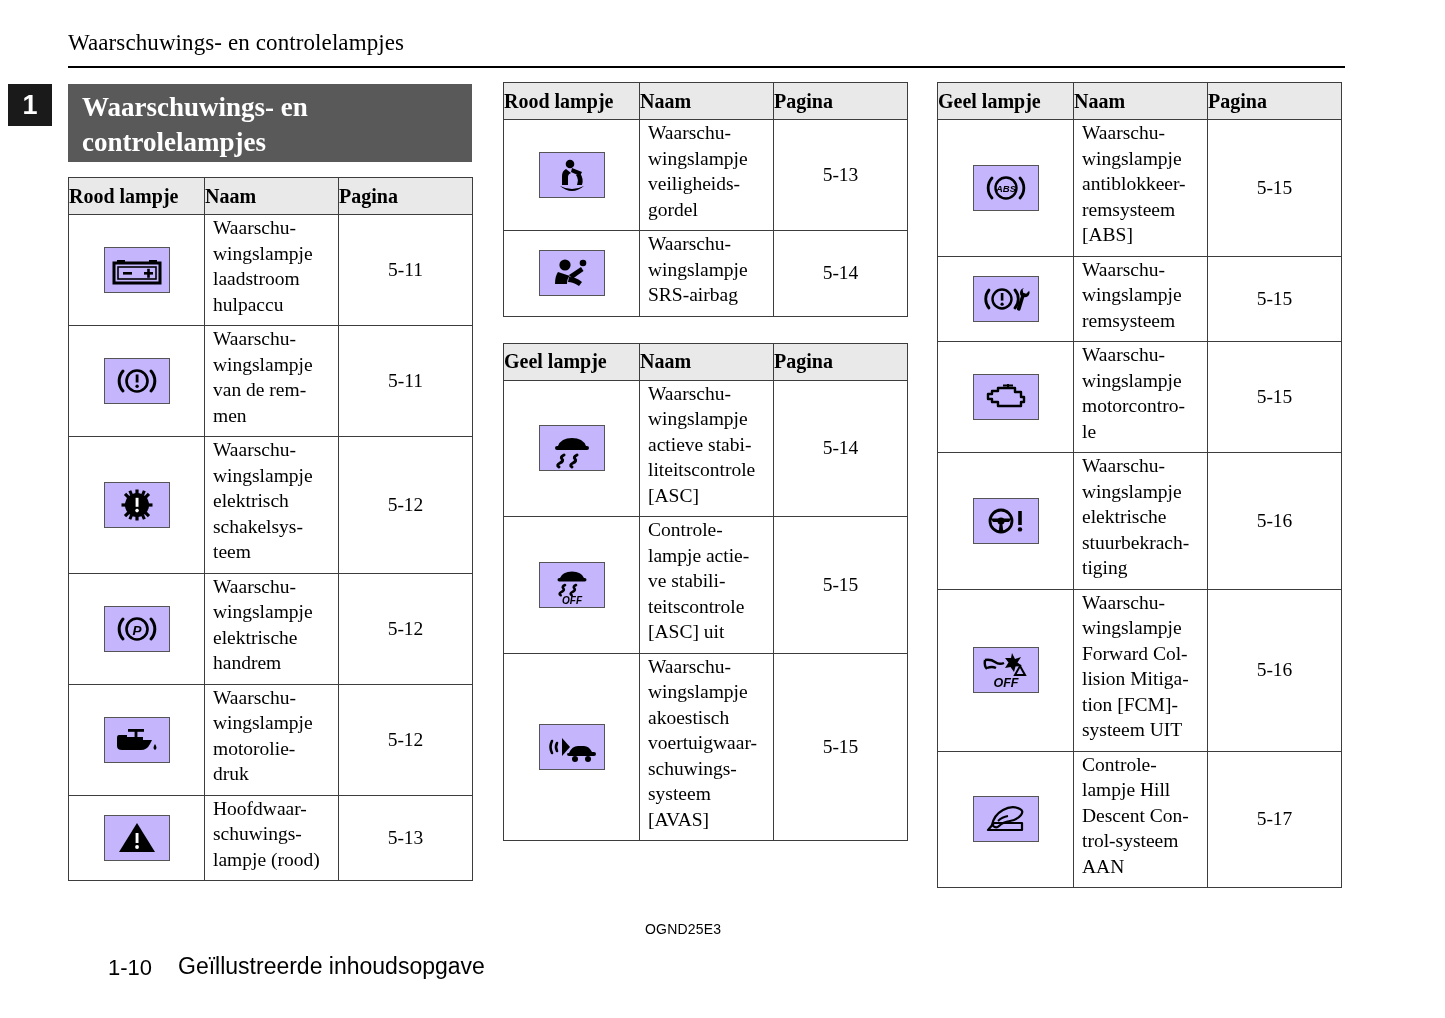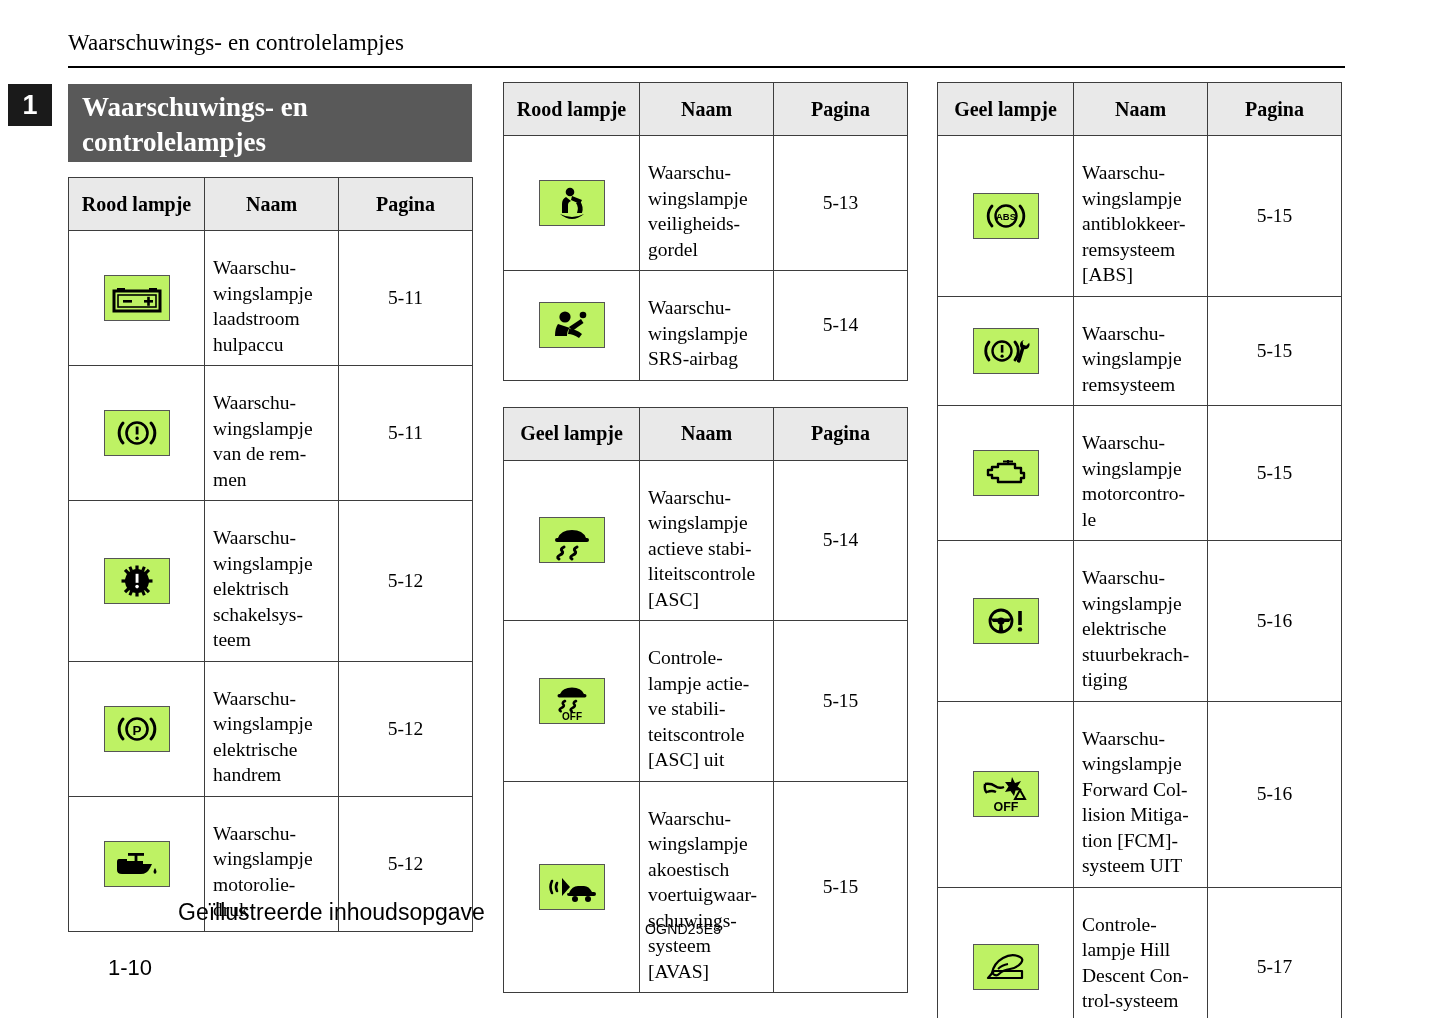--- a/index.html
+++ b/index.html
@@ -84,71 +84,72 @@
   }
   table.lamp-table th,
   table.lamp-table td {
     border: 1.6px solid #3d3d3d;
   }
   table.lamp-table th {
     background: #e9e9e9;
     font-weight: bold;
     font-size: 20px;
     height: 36px;
-    padding: 8px 0;
-    text-align: center;
+    padding: 0 0;
+    text-align: left;
   }
   col.c-icon { width: 136px; }
   col.c-name { width: 134px; }
   col.c-page { width: 134px; }
 
   td.icon-cell {
     text-align: center;
     vertical-align: middle;
     padding: 8px 4px;
   }
   td.name-cell {
     vertical-align: top;
-    padding: 24px 6px 8px 8px;
+    padding: 0 6px 8px 8px;
     font-size: 19.5px;
     line-height: 25.5px;
     hyphens: none;
   }
   td.page-cell {
     text-align: center;
     vertical-align: middle;
     font-size: 19.5px;
   }
   .name-cell span { display: block; white-space: pre-line; }
 
   
   .icon-box {
     display: inline-block;
     border: 1.6px solid #555;
-    background: #bef264;
+    background: #c4b5fd;
     width: 64px;
     height: 44px;
     position: relative;
     vertical-align: middle;
+    font-style: italic;
   }
   .icon-box svg { display: block; width: 100%; height: 100%; }
 
   
   .footer-page {
     position: absolute;
     left: 68px;
     top: 955px;
     font-family: "Liberation Sans", sans-serif;
     font-size: 22px;
     margin-left: 40px;
   }
   .footer-title {
     position: absolute;
     left: 178px;
-    top: 899px;
+    top: 953px;
     font-family: "Liberation Sans", sans-serif;
     font-size: 23px;
   }
   .footer-code {
     position: absolute;
     left: 645px;
     top: 921px;
     font-family: "Liberation Sans", sans-serif;
     font-size: 14px;
     letter-spacing: 0.2px;
@@ -267,20 +268,33 @@
     <path d="M50 26 q3 4.5 0 6 q-3 -1.5 0 -6 z" fill="#000"></path>
   </svg></span></td>
           <td class="name-cell">
             <span>Waarschu-
 wingslampje
 motorolie-
 druk</span>
           </td>
           <td class="page-cell">5-12</td>
         </tr>
+        <tr>
+          <td class="icon-cell"><span class="icon-box"><svg viewBox="0 0 64 44">
+    <path d="M32 7 L50 36 L14 36 Z" fill="#000"></path>
+    <rect x="30.6" y="17" width="2.9" height="10" fill="#fff"></rect>
+    <circle cx="32.05" cy="31" r="1.9" fill="#fff"></circle>
+  </svg></span></td>
+          <td class="name-cell">
+            <span>Hoofdwaar-
+schuwings-
+lampje (rood)</span>
+          </td>
+          <td class="page-cell">5-13</td>
+        </tr>
       </tbody>
     </table>
   </div>
 <div class="col col-mid" id="col-mid">
     <table class="lamp-table">
       <colgroup>
         <col class="c-icon">
         <col class="c-name">
         <col class="c-page">
       </colgroup>

